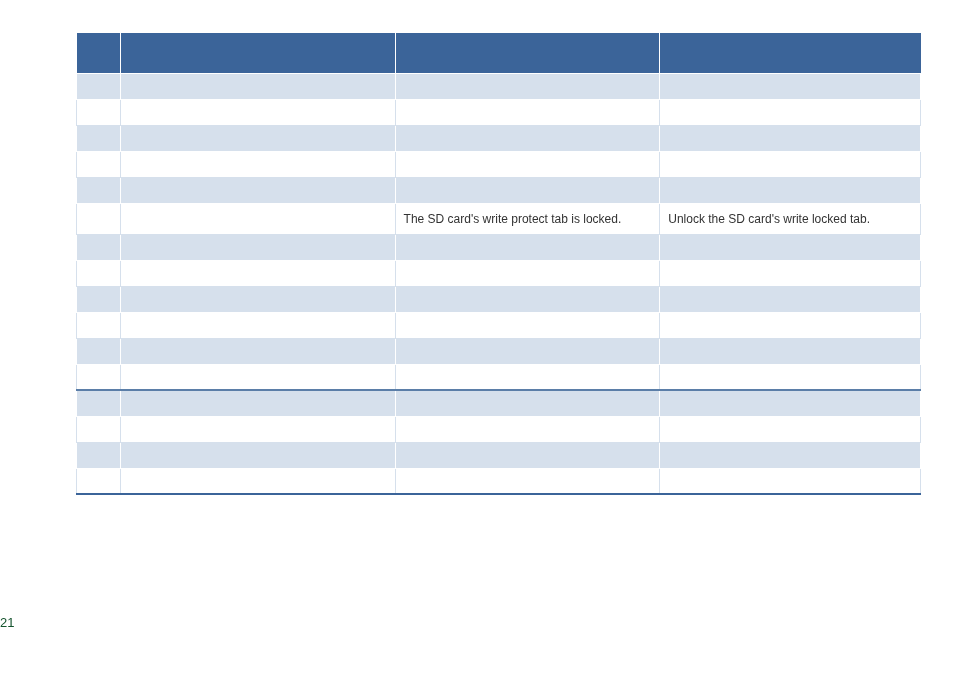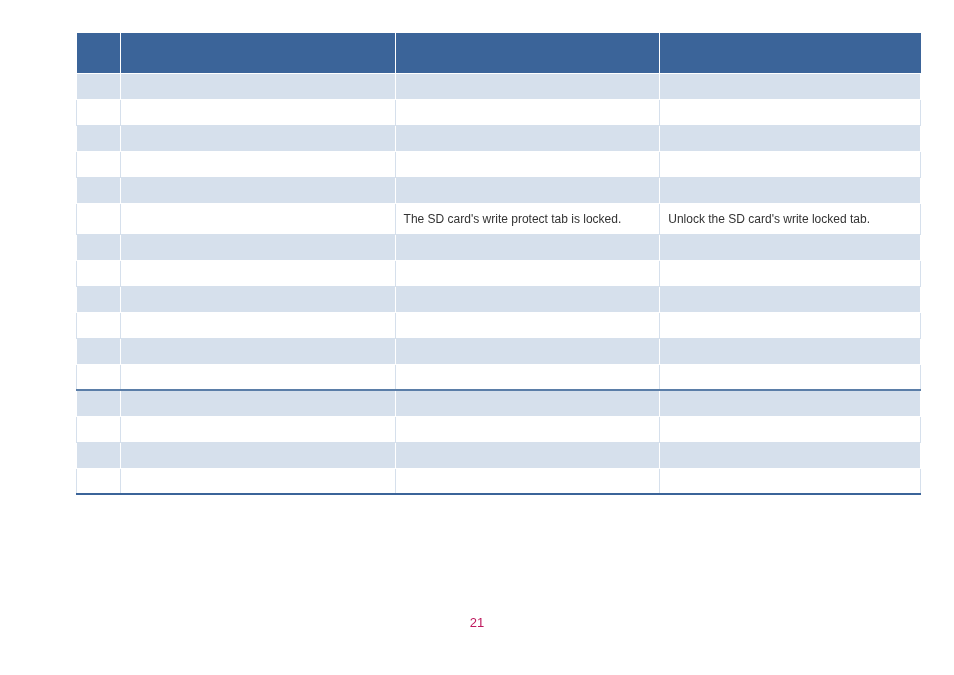--- a/index.html
+++ b/index.html
@@ -63,23 +63,22 @@
     .col3 { width: 265px; }
     .col4 { width: 261px; }
     .bottom-border {
       border-bottom: 2px solid #3b6499 !important;
     }
     .page-number {
       position: absolute;
       bottom: 45px;
       left: 0;
       right: 0;
-      text-align: center;
       font-size: 13px;
-      color: #be185d;
+      color: #14532d;
     }
   </style>
 </head>
 <body>
 
 <div class="table-container">
   <table>
     <colgroup>
       <col class="col1">
       <col class="col2">

